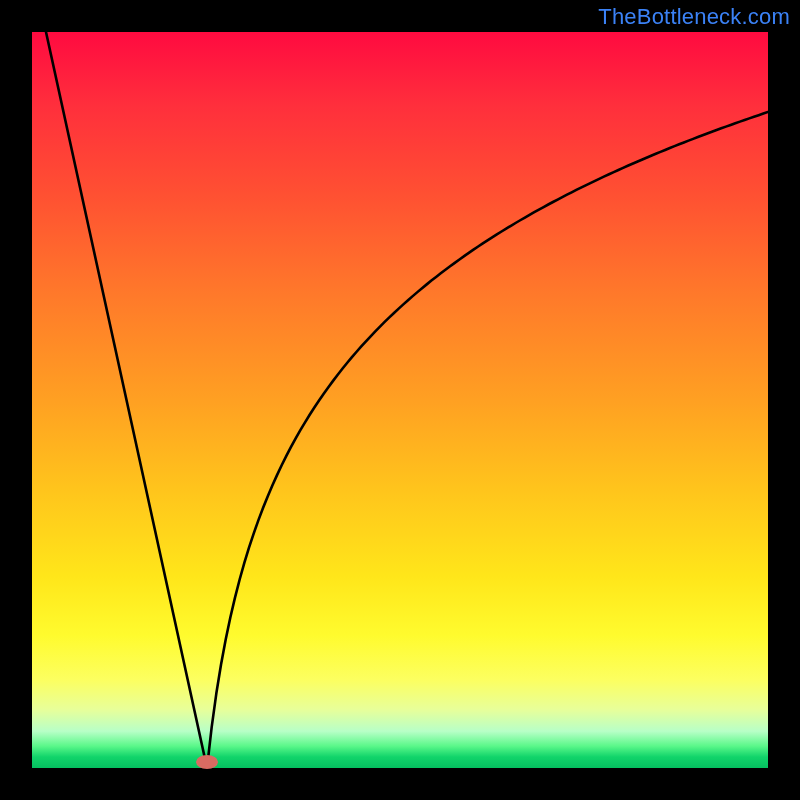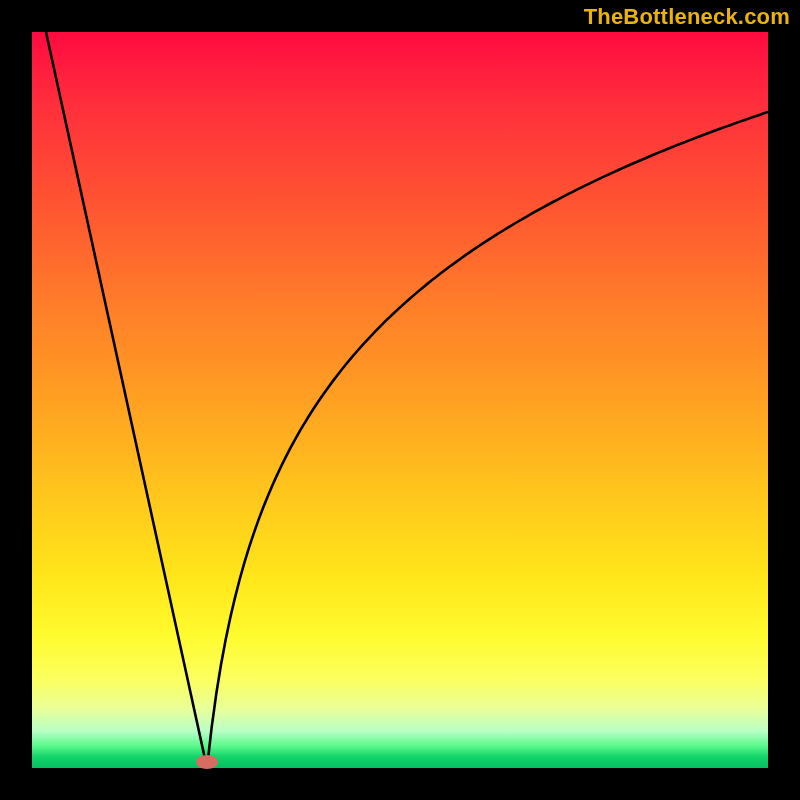--- a/index.html
+++ b/index.html
@@ -51,23 +51,23 @@
     width: 22px;
     height: 14px;
     border-radius: 50%;
     background: #d86b62;
     transform: translate(-50%, -50%);
   }
   .watermark {
     position: absolute;
     top: 4px;
     right: 10px;
-    color: #eab308;
+    color: #3b82f6;
     font-size: 22px;
-    font-weight: 700;
+    font-weight: 400;
     letter-spacing: 0.2px;
     user-select: none;
   }
 </style>
 </head>
 <body>
 
 <div class="frame">
 
   <div class="watermark">TheBottleneck.com</div>

